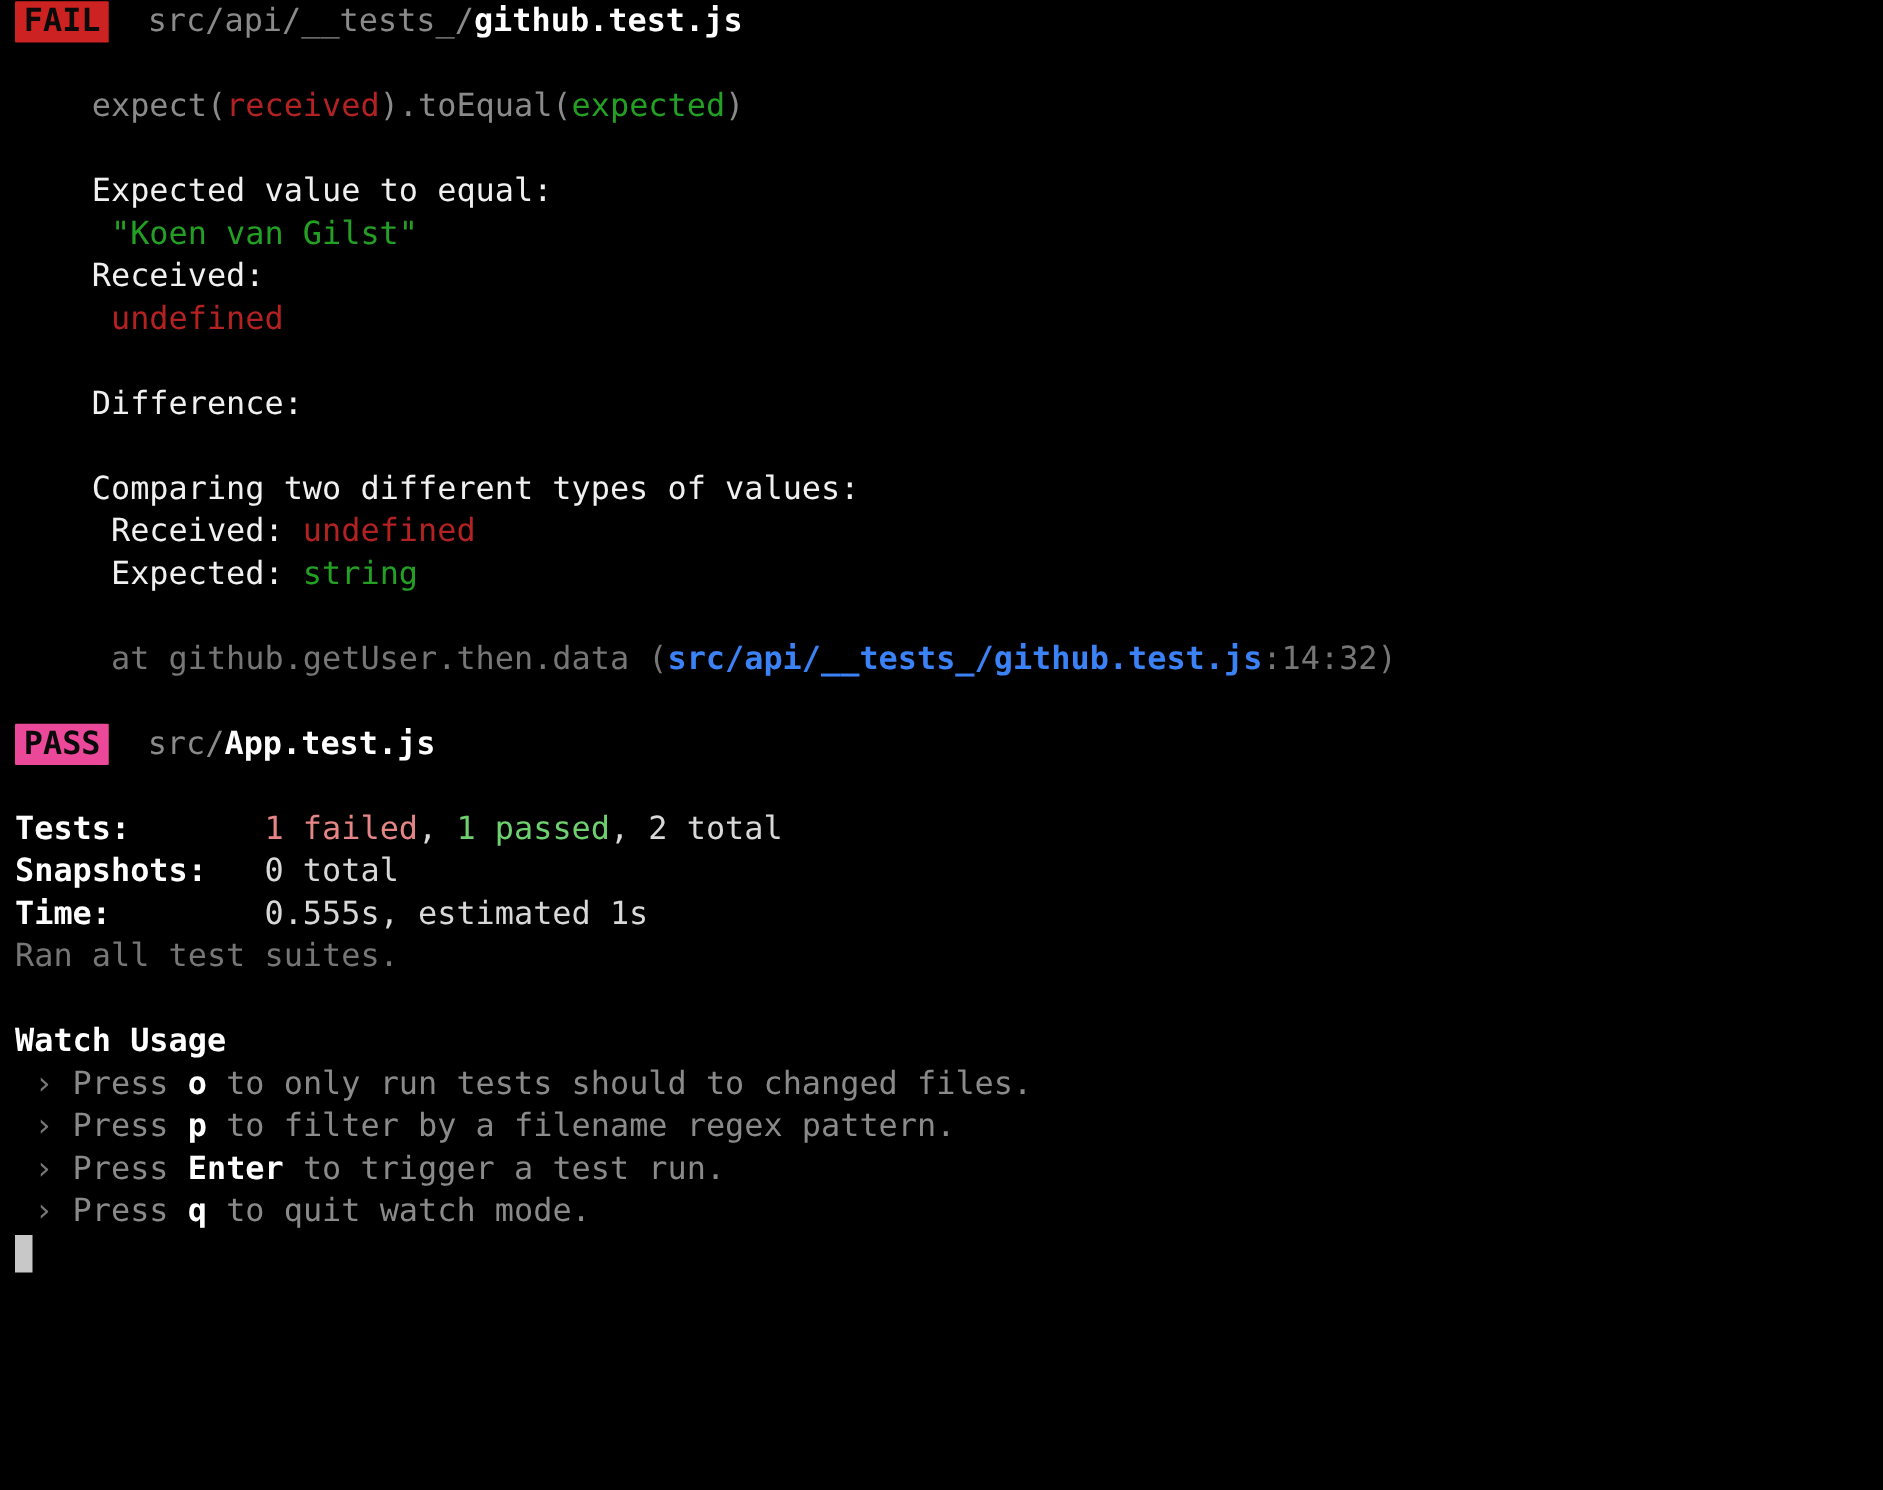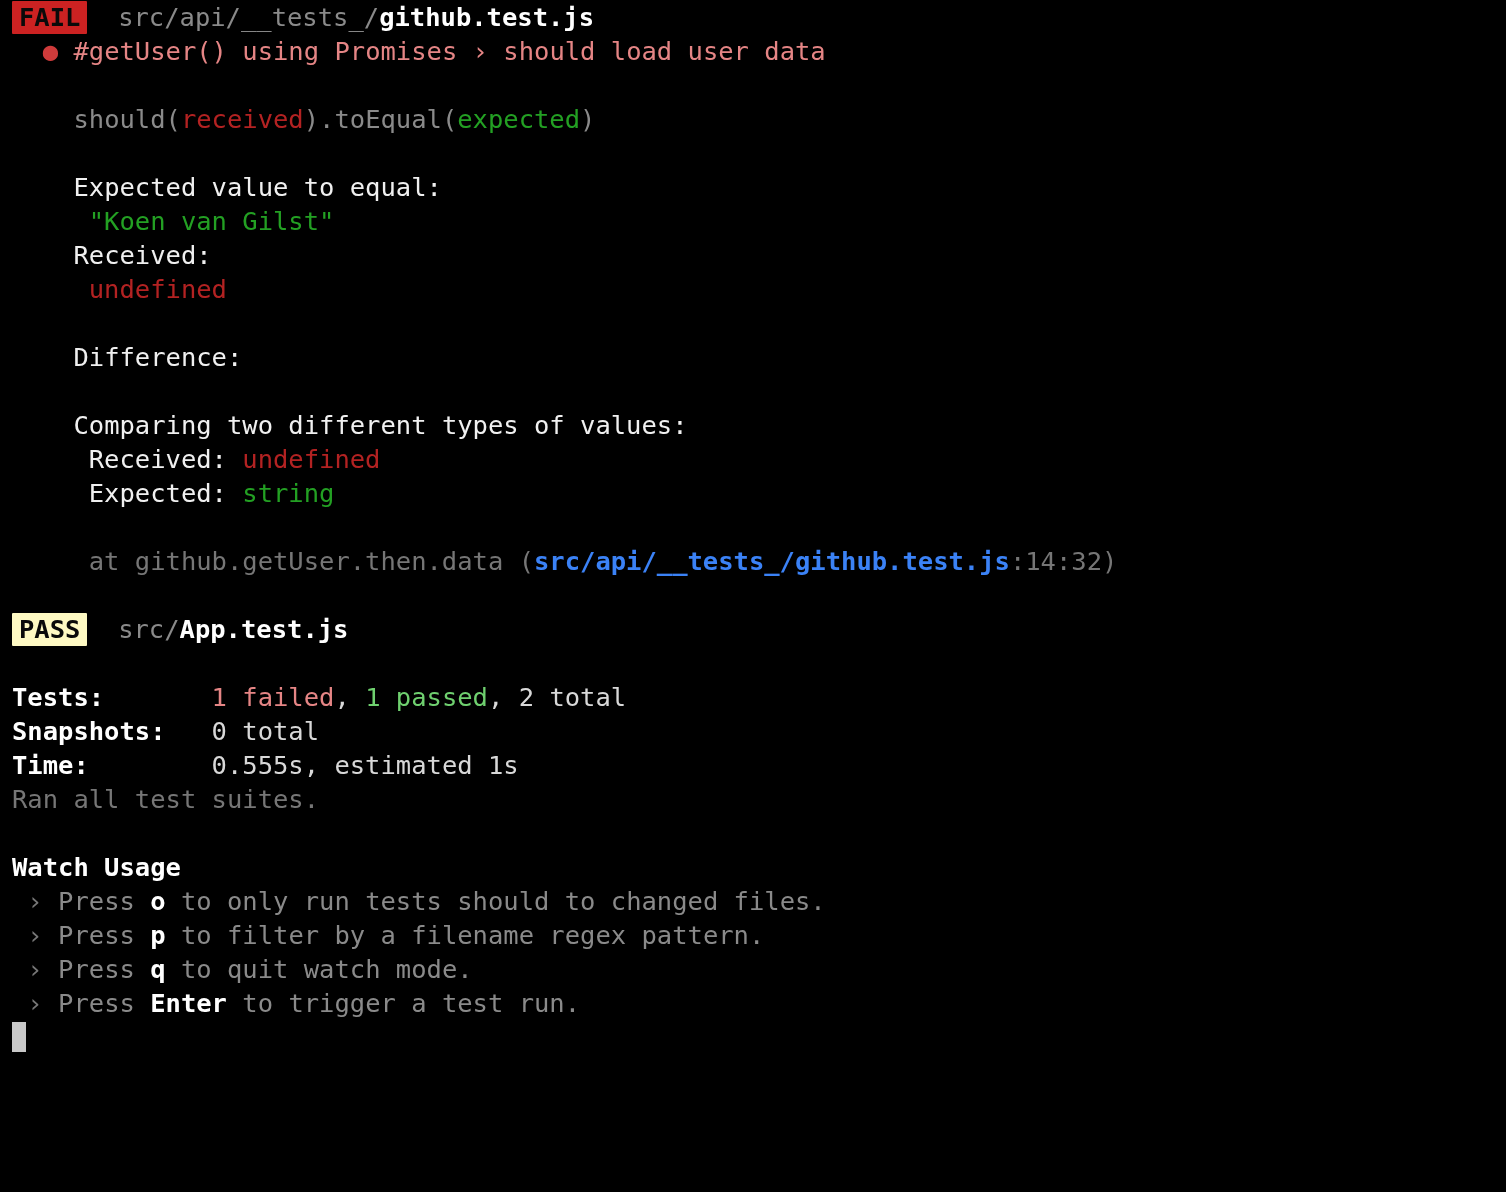--- a/index.html
+++ b/index.html
@@ -38,21 +38,21 @@
 
   
   .fail-badge {
     background: #cc2222;
     color: #0a0a0a;
     font-weight: bold;
     padding: 1px 7px 2px 7px;
     border-radius: 1px;
   }
   .pass-badge {
-    background: #fef9c3;
+    background: #ec4899;
     color: #0a0a0a;
     font-weight: bold;
     padding: 1px 7px 2px 7px;
     border-radius: 1px;
   }
   .dim      { color: #8a8a8a; }
   .dimmer   { color: #767676; }
   .white    { color: #f0f0f0; }
   .bold-white { color: #ffffff; font-weight: bold; }
   .red-soft { color: #e58585; }
@@ -71,25 +71,24 @@
     vertical-align: text-bottom;
   }
 </style>
 </head>
 <body>
 
 <div id="terminal">
 
   <div class="line"><span class="fail-badge">FAIL</span><span class="dim">  </span><span class="dim">src/api/__tests_/</span><span class="bold-white">github.test.js</span></div>
 
-  <div class="line"><span>  </span><span class="red-dot">●</span><span> </span><span class="red-soft">#getUser() using Promises</span><span class="red-soft"> </span><span class="red-soft">›</span><span class="red-soft"> </span><span class="red-soft">should load user data</span></div>
 
   <div class="blank"></div>
 
-  <div class="line"><span>    </span><span class="dim">should(</span><span class="red-dark">received</span><span class="dim">).toEqual(</span><span class="green">expected</span><span class="dim">)</span></div>
+  <div class="line"><span>    </span><span class="dim">expect(</span><span class="red-dark">received</span><span class="dim">).toEqual(</span><span class="green">expected</span><span class="dim">)</span></div>
 
   <div class="blank"></div>
 
   <div class="line"><span>    </span><span class="white">Expected value to equal:</span></div>
   <div class="line"><span>     </span><span class="green">"Koen van Gilst"</span></div>
   <div class="line"><span>    </span><span class="white">Received:</span></div>
   <div class="line"><span>     </span><span class="red-dark">undefined</span></div>
 
   <div class="blank"></div>
 
@@ -121,19 +120,19 @@
   <div class="line"><span class="dimmer">Ran all test suites.</span></div>
 
   <div class="blank"></div>
 
   <div class="line"><span class="bold-white">Watch Usage</span></div>
 
   <div class="line"><span> </span><span class="dimmer">›</span><span> </span><span class="dim">Press </span><span class="bold-white">o</span><span class="dim"> to only run tests should to changed files.</span></div>
 
   <div class="line"><span> </span><span class="dimmer">›</span><span> </span><span class="dim">Press </span><span class="bold-white">p</span><span class="dim"> to filter by a filename regex pattern.</span></div>
 
+  <div class="line"><span> </span><span class="dimmer">›</span><span> </span><span class="dim">Press </span><span class="bold-white">Enter</span><span class="dim"> to trigger a test run.</span></div>
+
   <div class="line"><span> </span><span class="dimmer">›</span><span> </span><span class="dim">Press </span><span class="bold-white">q</span><span class="dim"> to quit watch mode.</span></div>
-
-  <div class="line"><span> </span><span class="dimmer">›</span><span> </span><span class="dim">Press </span><span class="bold-white">Enter</span><span class="dim"> to trigger a test run.</span></div>
 
   <div class="line"><span class="cursor"></span></div>
 
 </div>
 
 </body></html>

